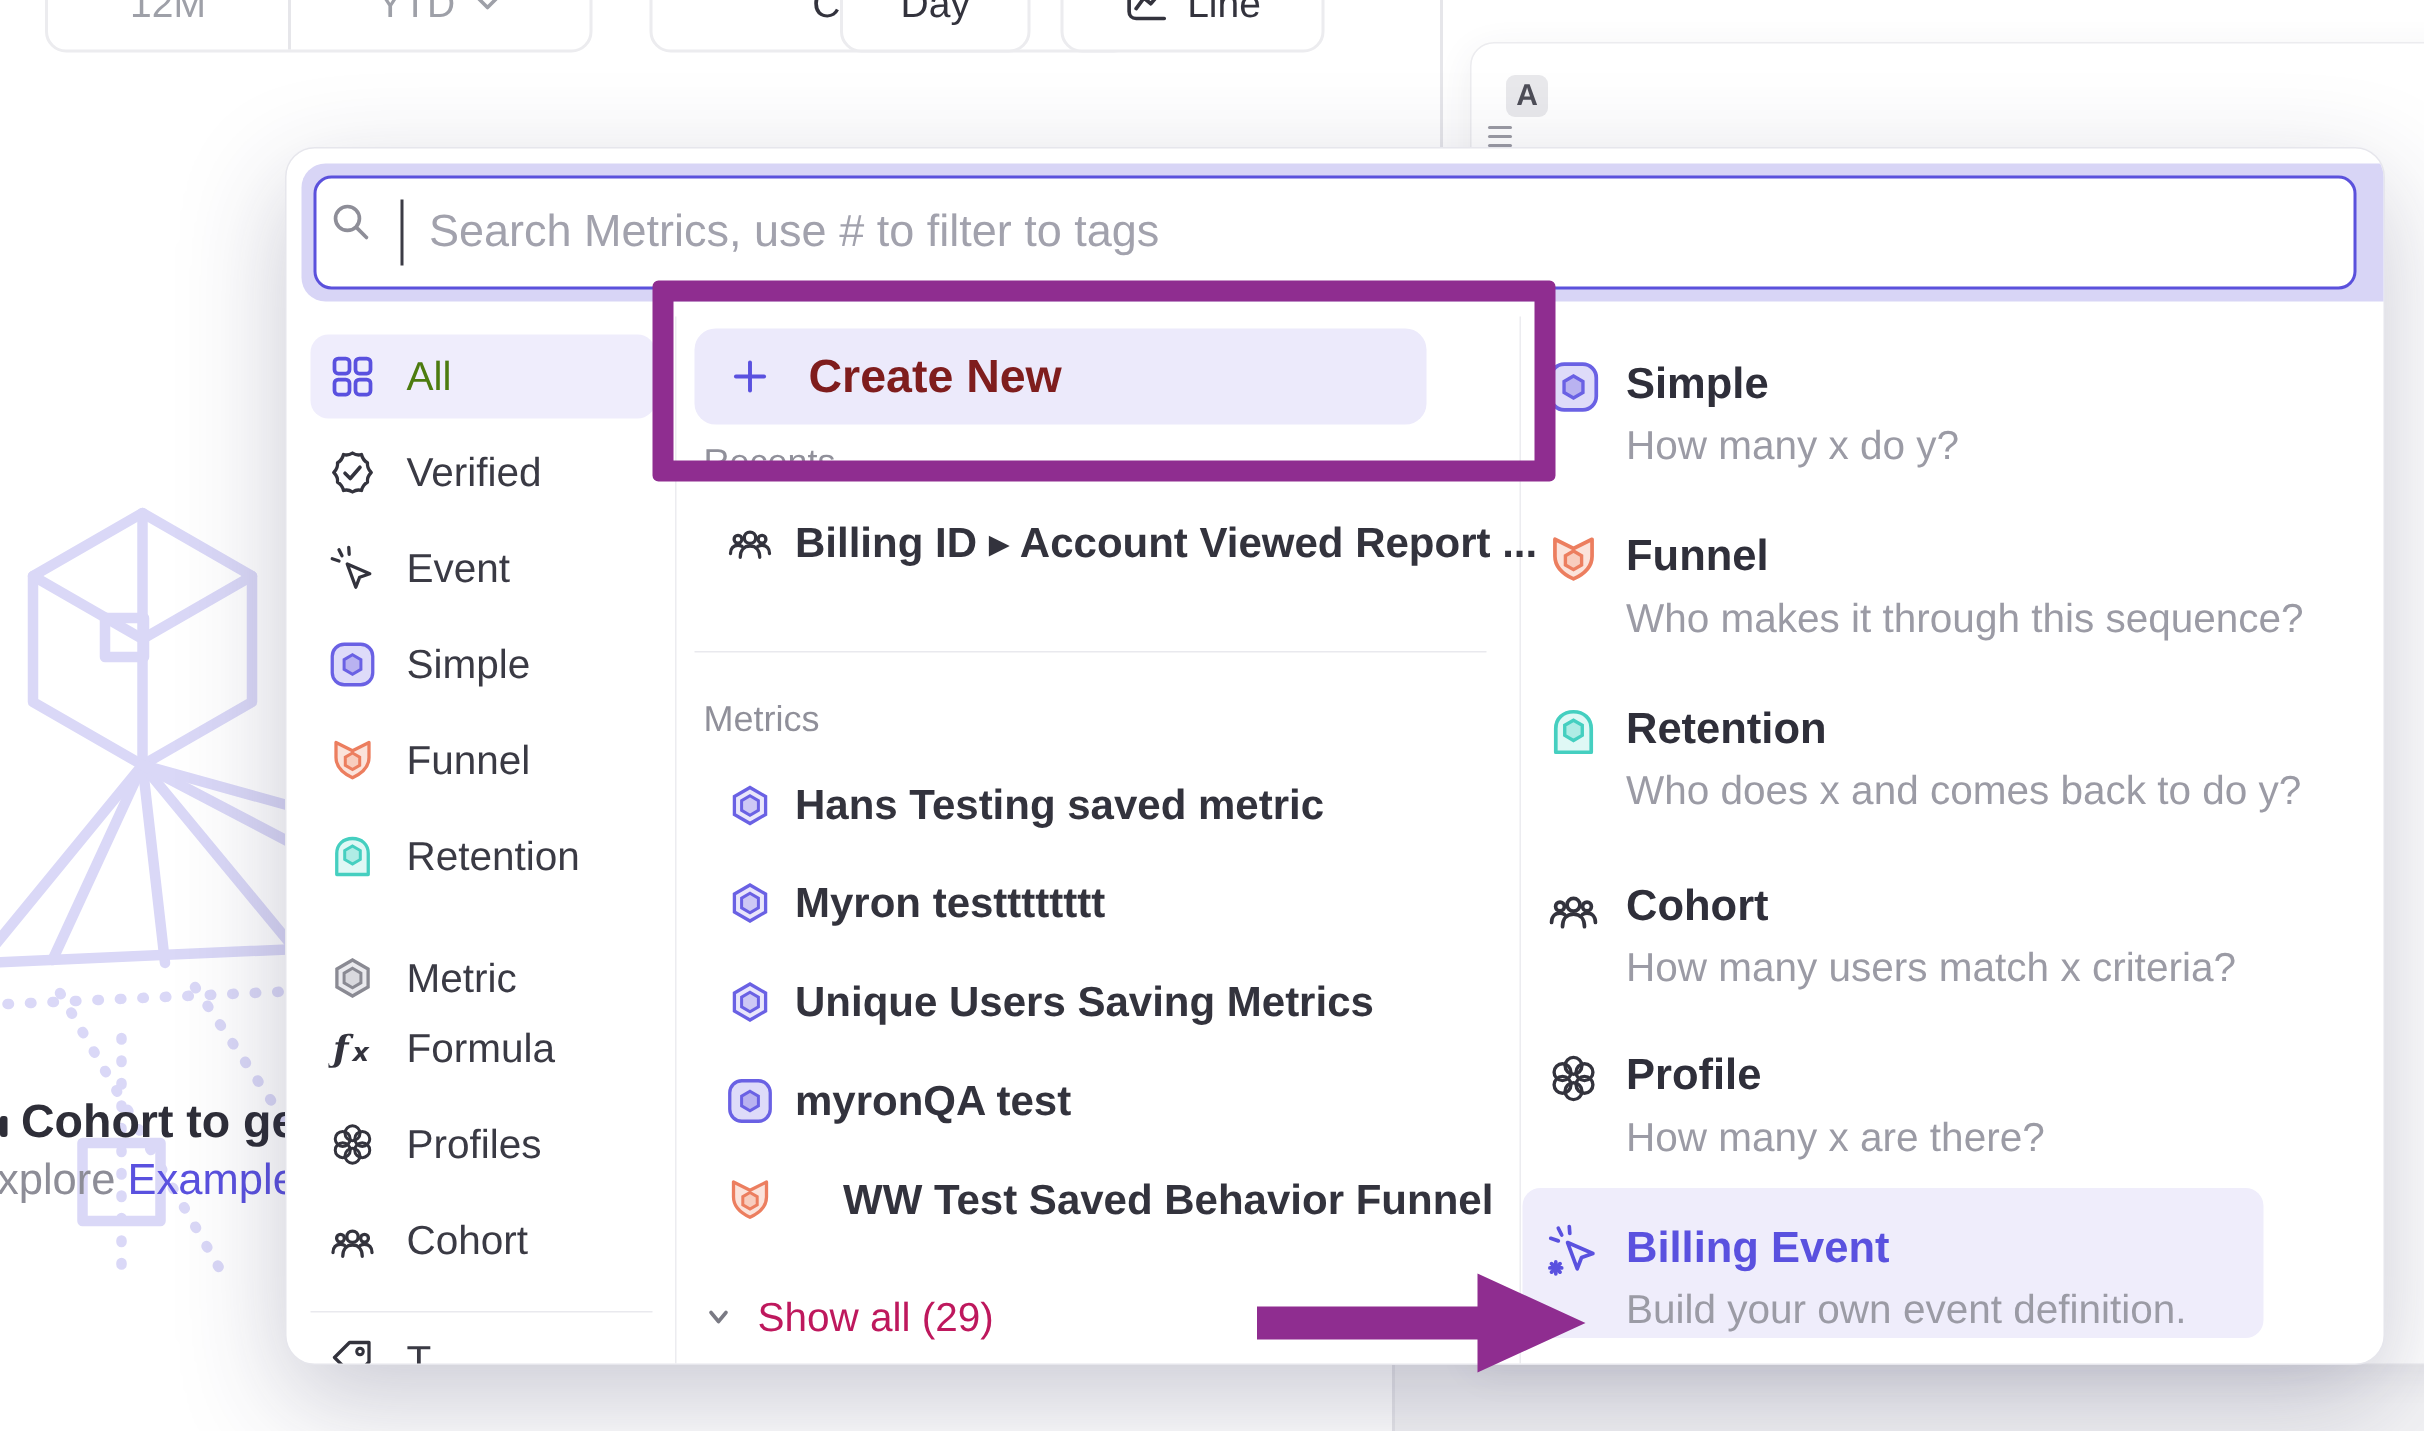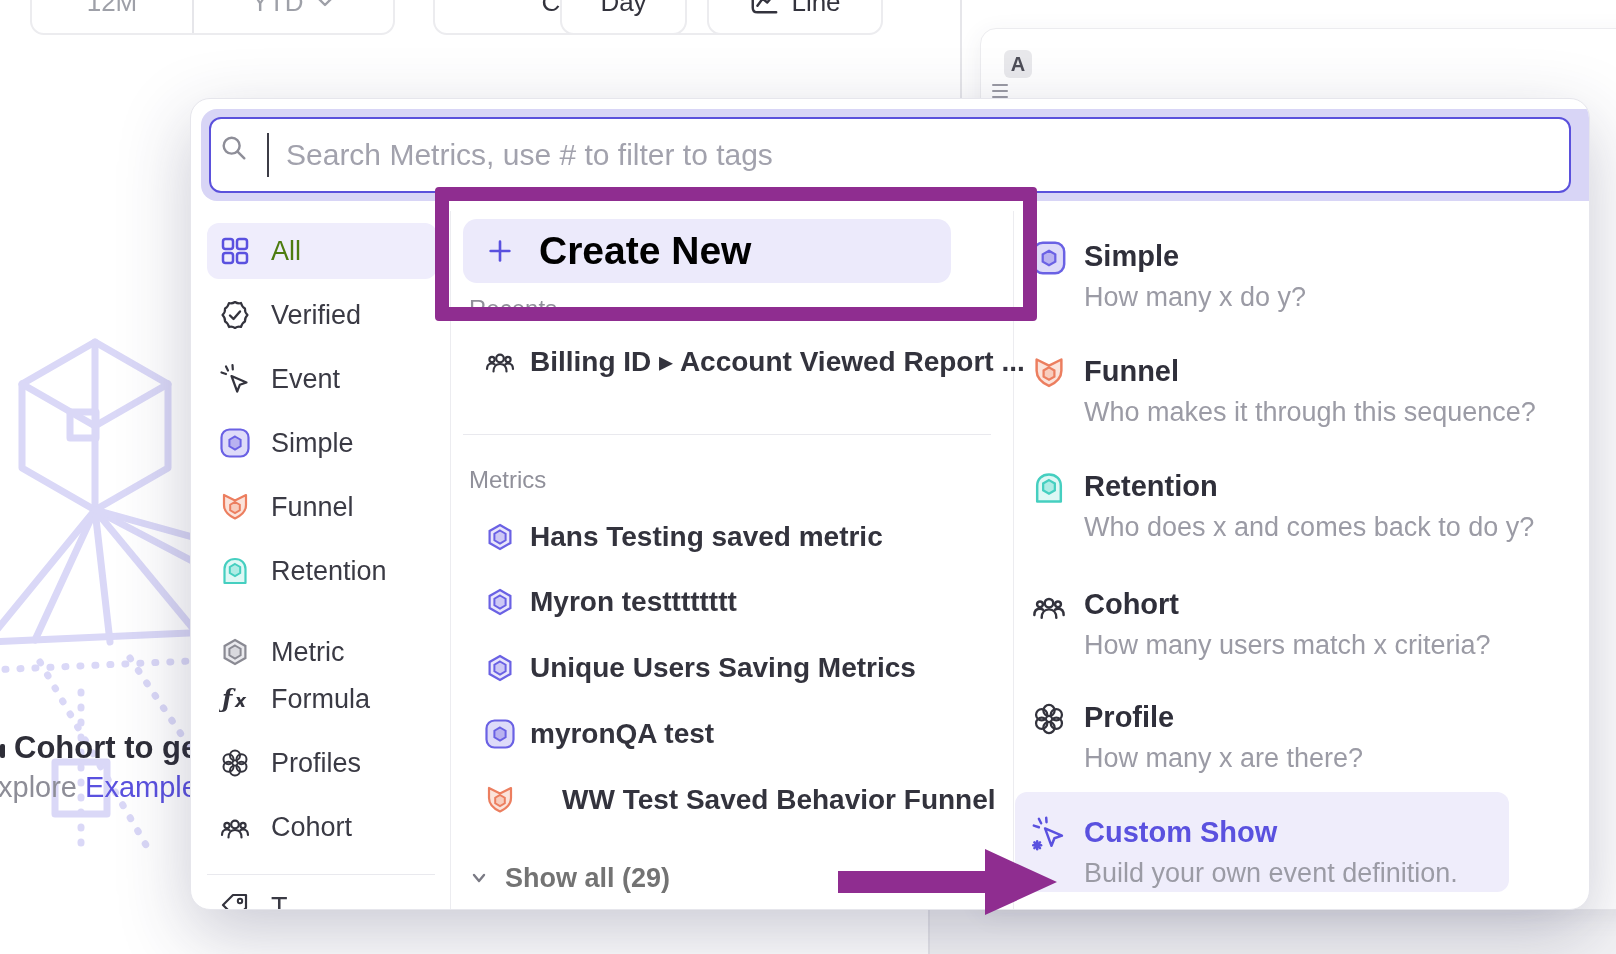--- a/index.html
+++ b/index.html
@@ -43,27 +43,27 @@
              display:flex;align-items:center;cursor:pointer;}
   .side-item.sel{background:#EFEDFC;}
   .side-item .ic{width:32px;height:32px;margin-left:12px;flex:0 0 32px;}
   .side-item .lb{margin-left:20px;font-size:27px;font-weight:500;color:#3A3A44;white-space:nowrap;}
   .side-item.sel .lb{color:#4d7c0f;}
   .hdiv{position:absolute;height:1px;background:#E9E9EE;}
   .vdiv{position:absolute;width:1px;background:#ECECF0;}
 
   .createnew{position:absolute;left:272px;top:120px;width:488px;height:64px;background:#ECEAFB;border-radius:14px;
              display:flex;align-items:center;cursor:pointer;}
-  .createnew .lb{margin-left:24px;font-size:39px;font-weight:600;color:#000000;}
+  .createnew .lb{margin-left:24px;font-size:31px;font-weight:600;color:#7f1d1d;}
   .seclabel{position:absolute;left:278px;font-size:24px;font-weight:500;color:#90909A;}
   .mrow{position:absolute;left:284px;width:520px;height:56px;display:flex;align-items:flex-start;cursor:pointer;}
   .mrow .ic{width:32px;height:32px;margin-left:9px;flex:0 0 32px;}
   .mrow .lb{margin-left:14px;font-size:28px;font-weight:600;color:#33333D;white-space:nowrap;}
   .showall{position:absolute;left:276px;top:753px;width:360px;height:52px;display:flex;align-items:center;cursor:pointer;}
-  .showall .lb{margin-left:14px;font-size:27px;font-weight:700;color:#737373;text-align:right;}
+  .showall .lb{margin-left:14px;font-size:27px;font-weight:400;color:#be185d;text-align:right;}
 
   .trow-title{position:absolute;left:893px;font-size:29px;font-weight:600;color:#2F2F3A;white-space:nowrap;}
   .trow-title.purple{color:#5A51DF;}
   .trow-desc{position:absolute;left:893px;font-size:27px;color:#9B9BA5;white-space:nowrap;}
   .trow-ic{position:absolute;left:840px;width:36px;height:36px;}
   .customhl{position:absolute;left:824px;top:693px;width:494px;height:100px;background:#EFEDFB;border-radius:12px;}
 
   
   .anno-rect{position:absolute;left:435px;top:187px;width:602px;height:134px;border:14px solid #8F2D90;
              border-radius:4px;box-sizing:border-box;z-index:9;}
@@ -401,21 +401,21 @@
         <path d="M12.5 11 L27.5 17.5 L20.8 19.8 L18.2 26.5 Z"></path>
         <line x1="7" y1="2.5" x2="9" y2="6.5"></line>
           <line x1="13.5" y1="1.5" x2="13.8" y2="5.5"></line>
           <line x1="2.5" y1="8.5" x2="7" y2="10"></line>
         <line x1="5.5" y1="22.5" x2="5.5" y2="29.5"></line>
           <line x1="2" y1="26" x2="9" y2="26"></line>
         <line x1="3" y1="23.5" x2="8" y2="28.5"></line>
           <line x1="3" y1="28.5" x2="8" y2="23.5"></line>
       </g>
     </svg>
-    <div class="trow-title purple" style="top:717px;">Custom Show</div>
+    <div class="trow-title purple" style="top:717px;">Billing Event</div>
     <div class="trow-desc" style="top:759px;">Build your own event definition.</div>
 
   </div>
 
   <div class="anno-rect"></div>
   <svg class="anno-arrow" width="235" height="75" viewBox="0 0 235 75">
     <polygon points="8,26 155,26 155,4 227,37 155,70 155,48 8,48" fill="#8F2D90"></polygon>
   </svg>
 
 </div>

